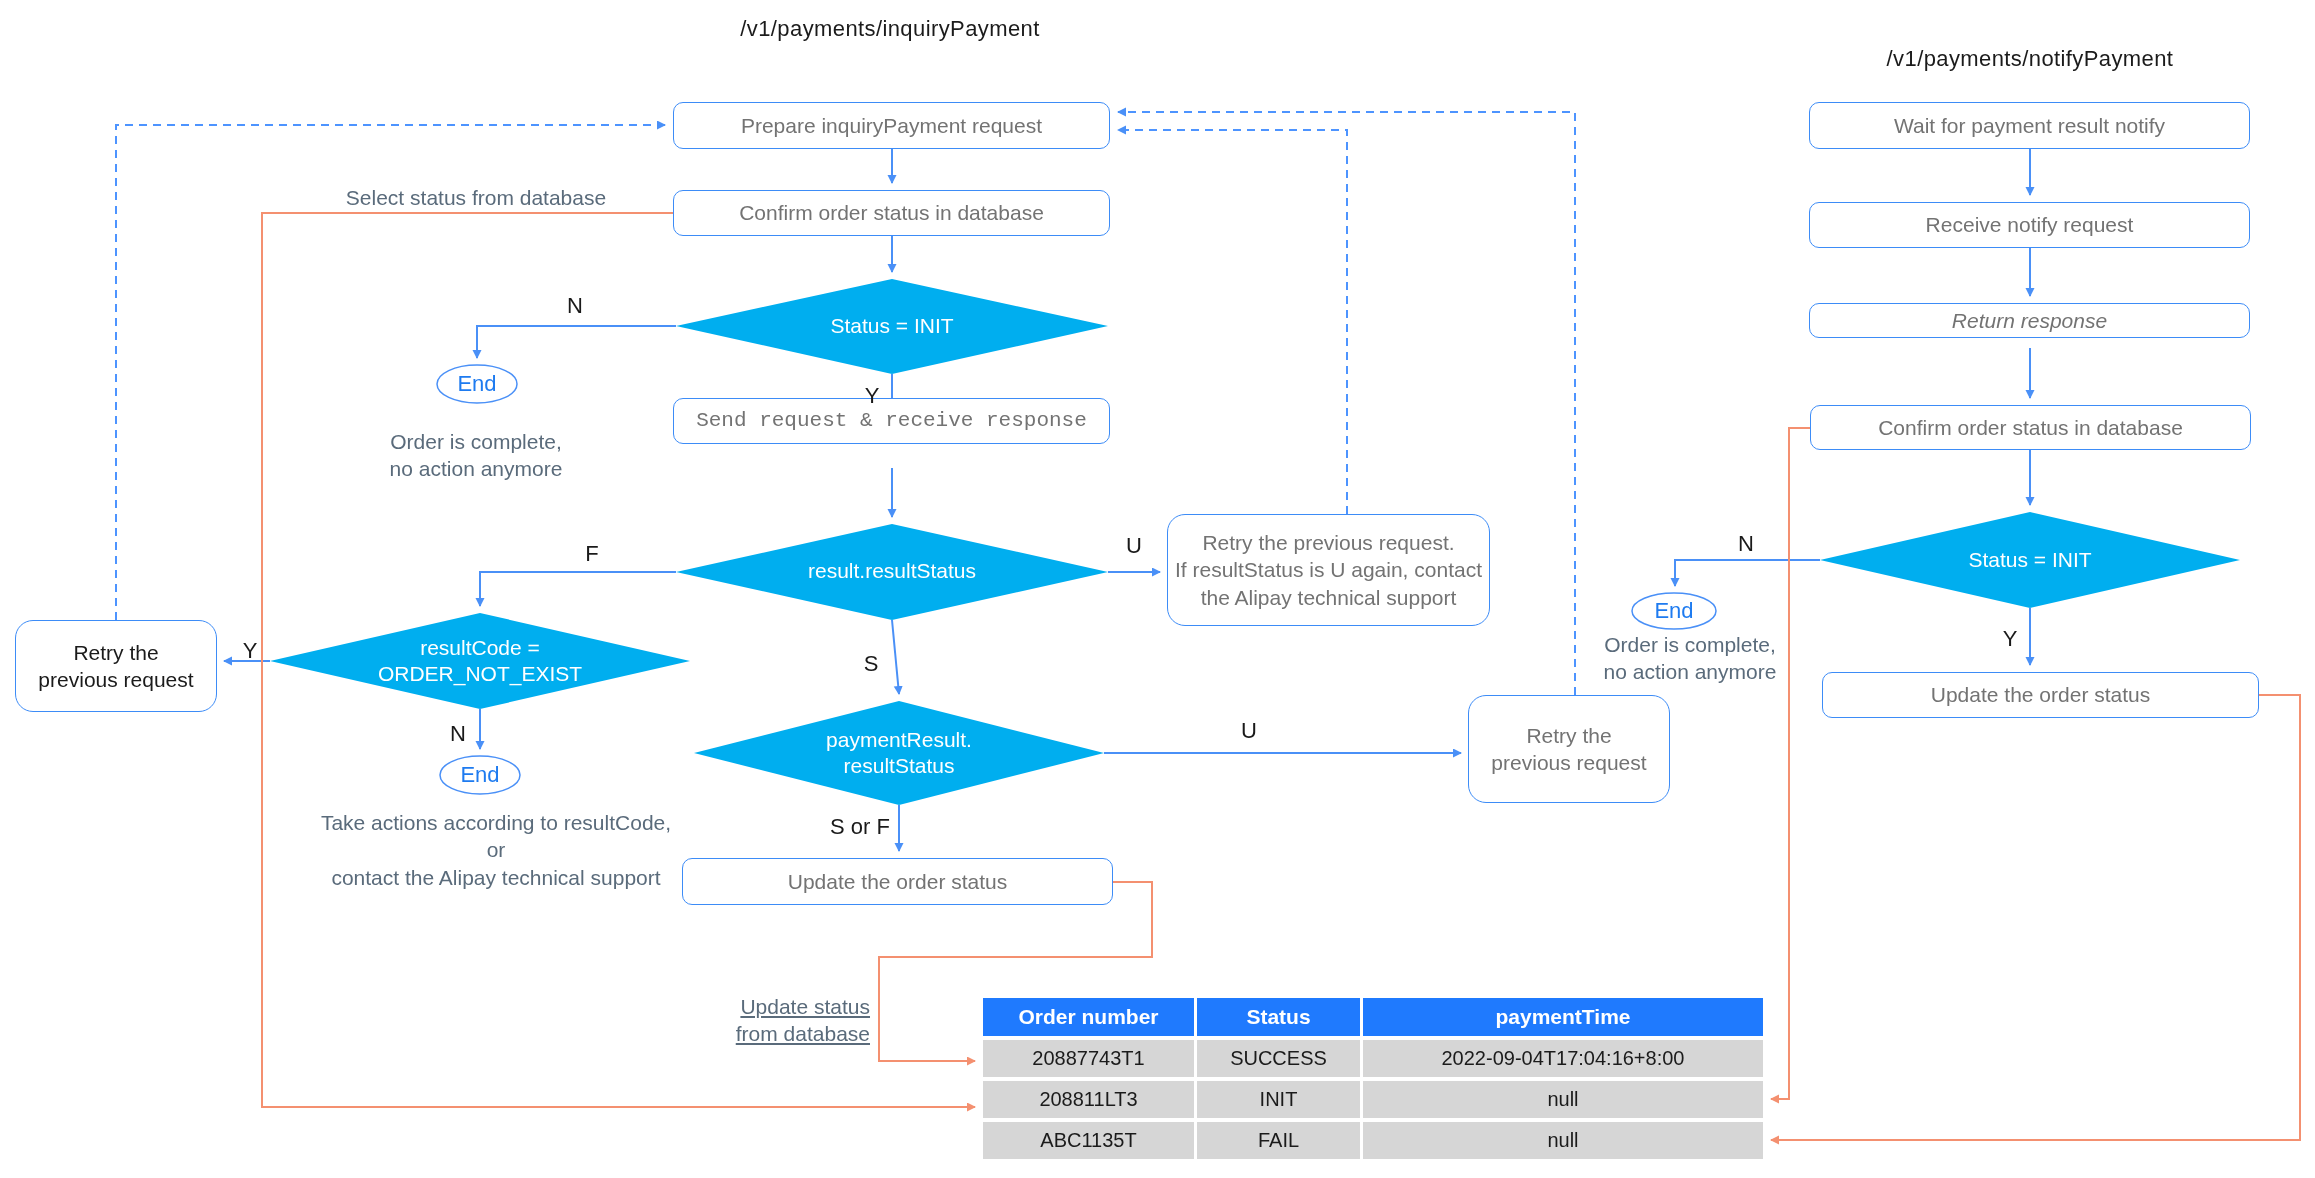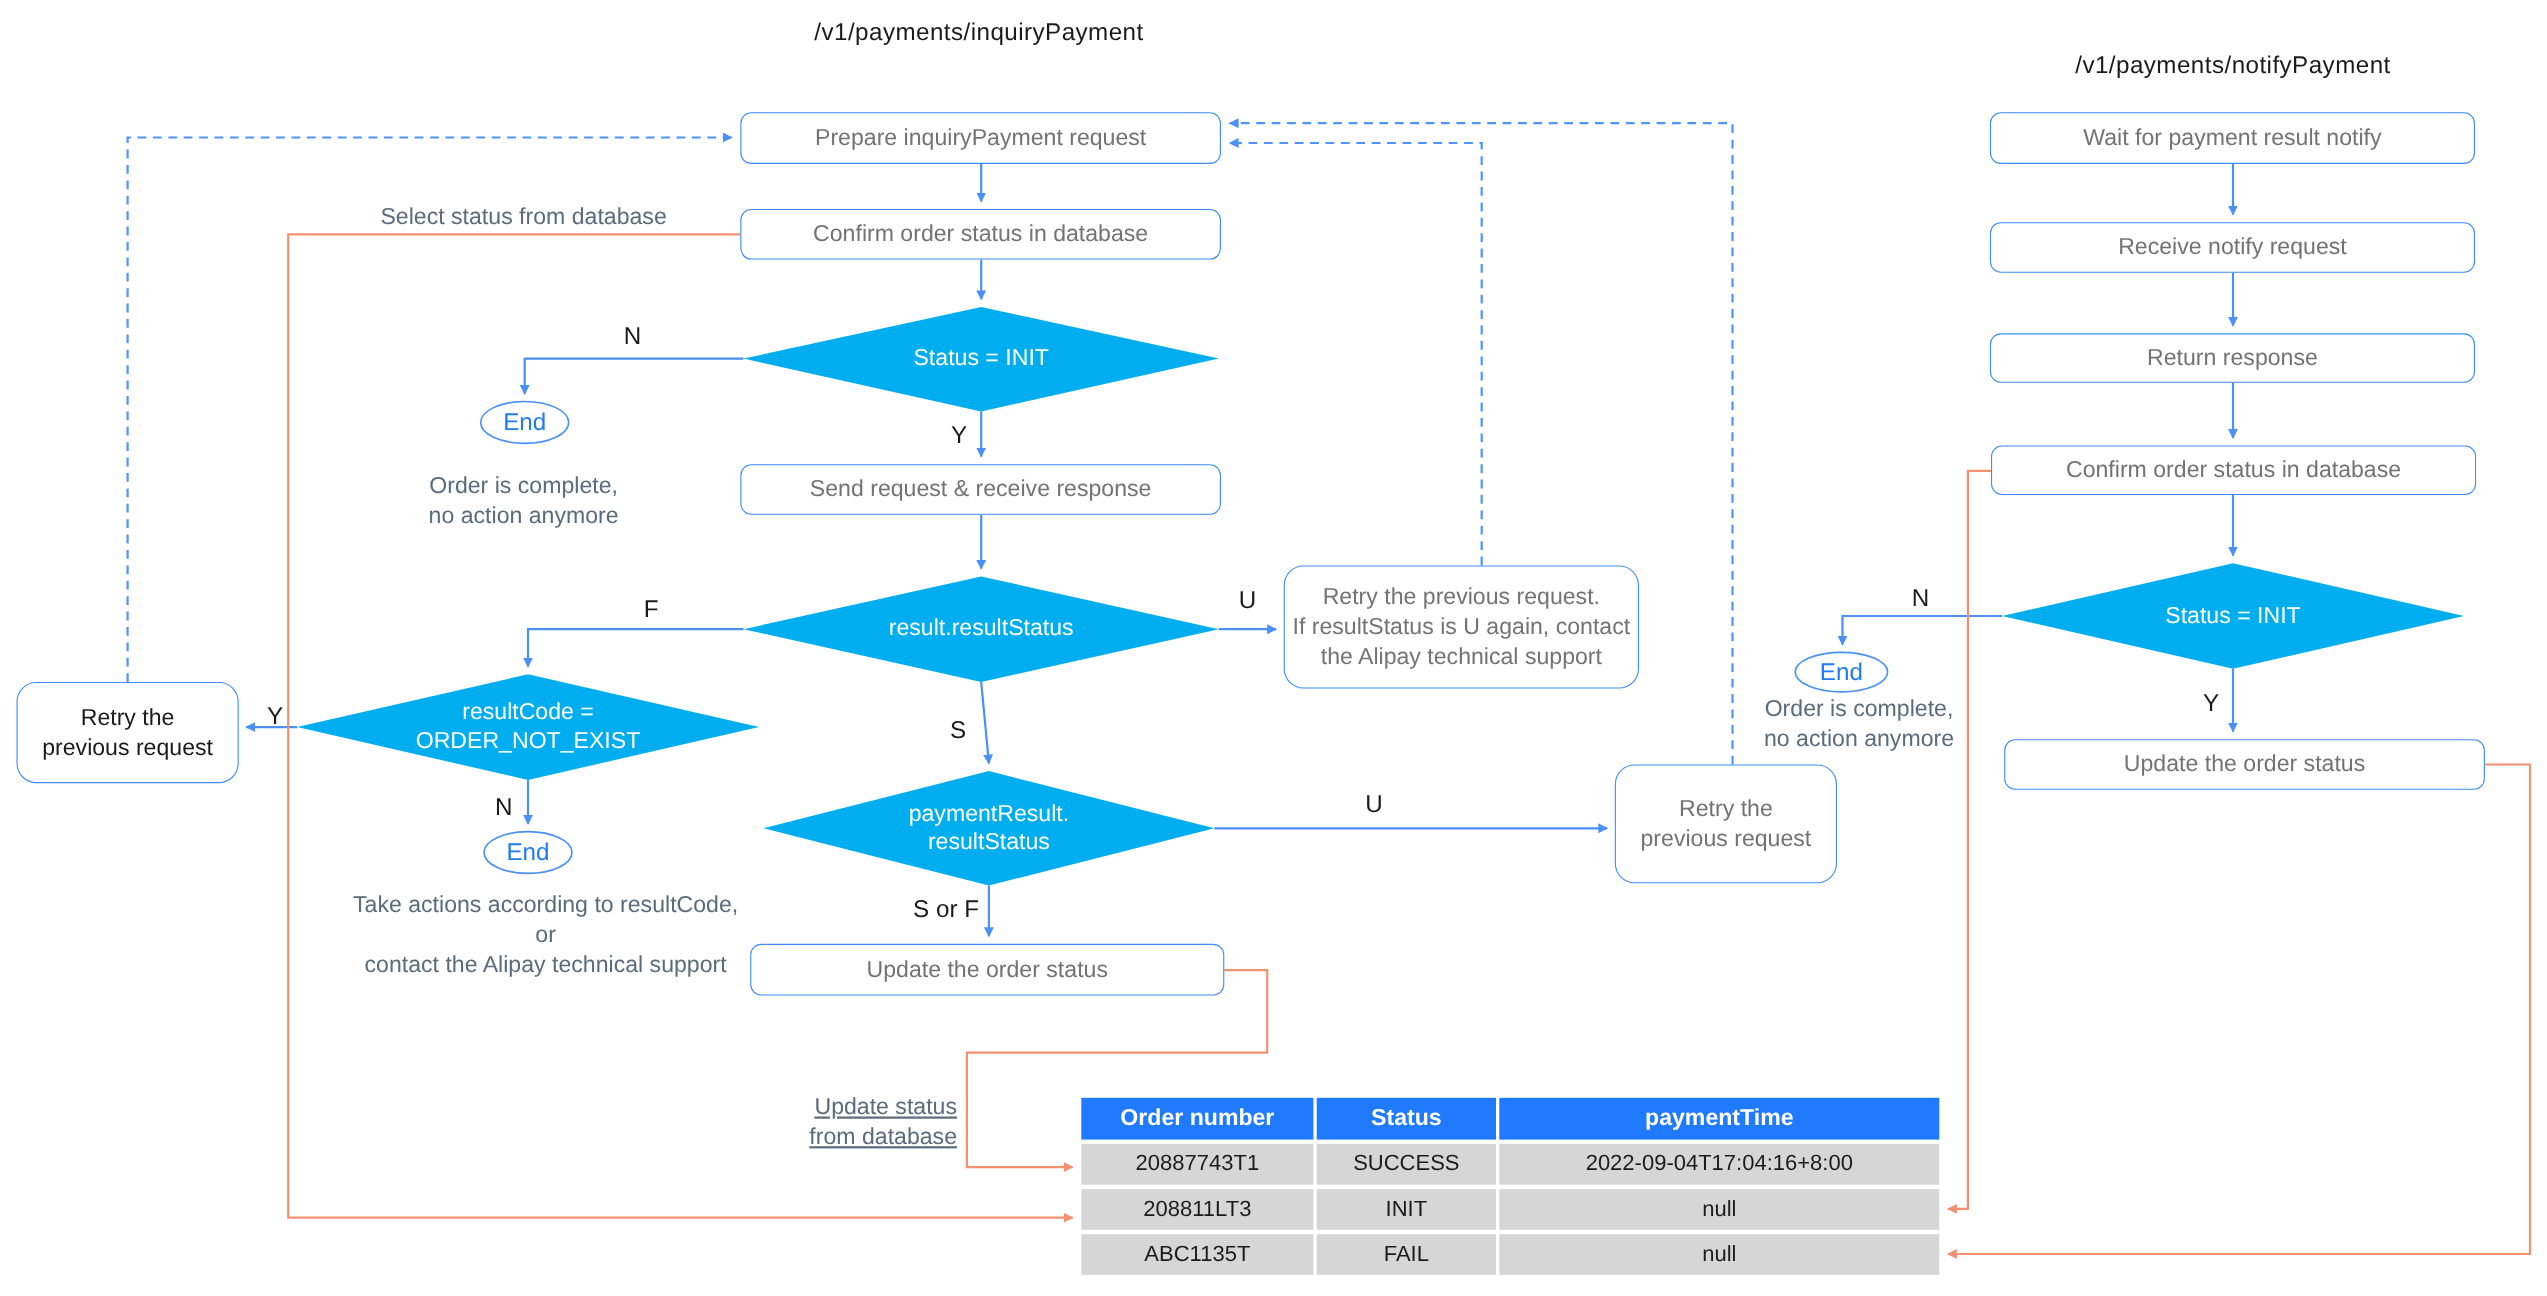--- a/index.html
+++ b/index.html
@@ -89,33 +89,33 @@
       <ellipse cx="480" cy="775" rx="40" ry="19"></ellipse>
       <ellipse cx="1674" cy="611" rx="42" ry="18"></ellipse>
     </g>
   </svg>
 
   <div class="title" style="left:658px;top:16px;width:464px;">/v1/payments/inquiryPayment</div>
   <div class="title" style="left:1798px;top:46px;width:464px;">/v1/payments/notifyPayment</div>
 
   <div class="box" style="left:673px;top:102px;width:437px;height:47px;">Prepare inquiryPayment request</div>
   <div class="box" style="left:673px;top:190px;width:437px;height:46px;">Confirm order status in database</div>
-  <div class="box" style="left:673px;top:422px;width:437px;height:46px;">Send request &amp; receive response</div>
+  <div class="box" style="left:673px;top:398px;width:437px;height:46px;font-family:Liberation Mono, monospace;">Send request &amp; receive response</div>
   <div class="box" style="left:682px;top:858px;width:431px;height:47px;">Update the order status</div>
   <div class="box dark rounder" style="left:15px;top:620px;width:202px;height:92px;">Retry the
 previous request</div>
   <div class="box rounder" style="left:1167px;top:514px;width:323px;height:112px;">Retry the previous request.
 If resultStatus is U again, contact
 the Alipay technical support</div>
   <div class="box rounder" style="left:1468px;top:695px;width:202px;height:108px;">Retry the
 previous request</div>
 
   <div class="box" style="left:1809px;top:102px;width:441px;height:47px;">Wait for payment result notify</div>
   <div class="box" style="left:1809px;top:202px;width:441px;height:46px;">Receive notify request</div>
-  <div class="box" style="left:1809px;top:303px;width:441px;height:45px;">Return response</div>
+  <div class="box" style="left:1809px;top:303px;width:441px;height:35px;font-style:italic;">Return response</div>
   <div class="box" style="left:1810px;top:405px;width:441px;height:45px;">Confirm order status in database</div>
   <div class="box" style="left:1822px;top:672px;width:437px;height:46px;">Update the order status</div>
 
   <div class="dtext" style="left:676px;top:279px;width:432px;height:95px;">Status = INIT</div>
   <div class="dtext" style="left:676px;top:524px;width:432px;height:95px;">result.resultStatus</div>
   <div class="dtext" style="left:694px;top:701px;width:410px;height:104px;">paymentResult.
 resultStatus</div>
   <div class="dtext" style="left:270px;top:613px;width:420px;height:96px;">resultCode =
 ORDER_NOT_EXIST</div>
   <div class="dtext" style="left:1820px;top:512px;width:420px;height:96px;">Status = INIT</div>

